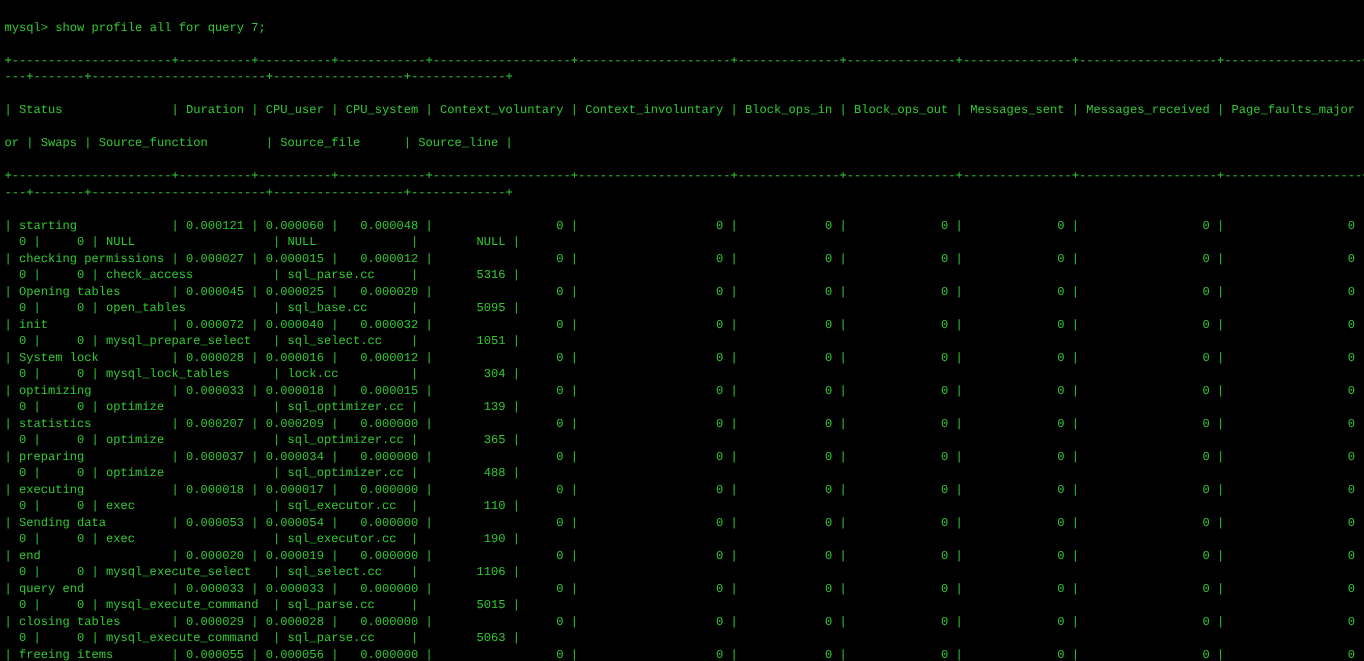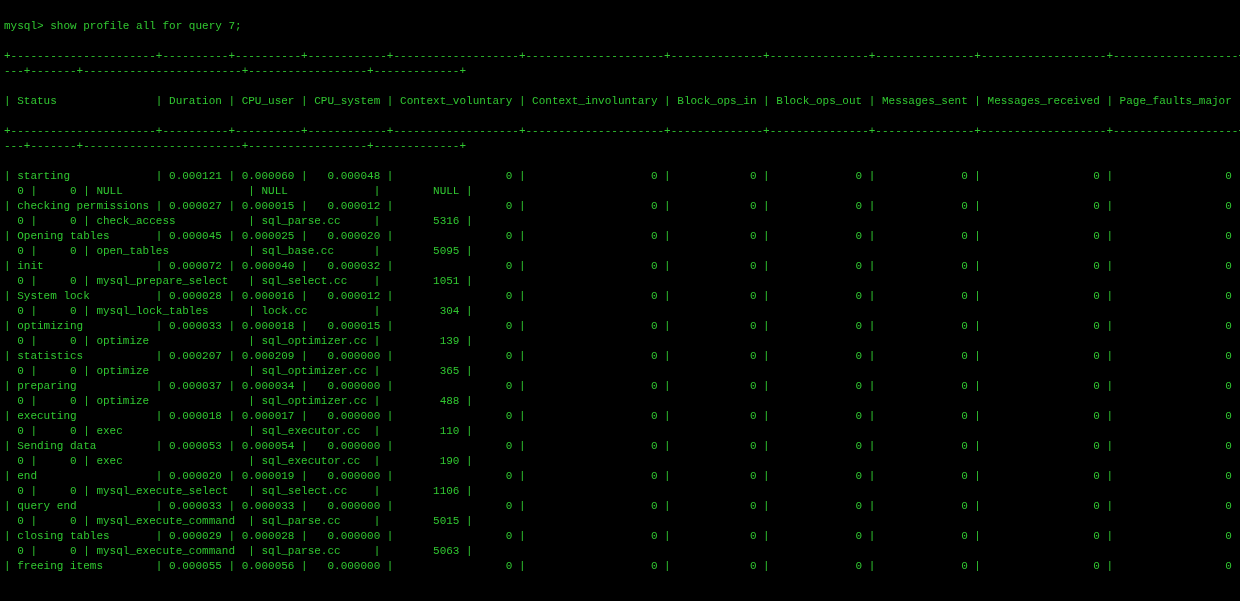--- a/index.html
+++ b/index.html
@@ -19,18 +19,19 @@
   .row { display:block; }
 </style>
 </head>
 <body>
 
 <div class="screen">
 <span class="row"><span>mysql&gt; </span><span>show profile all for query 7;</span></span>
 <span id="sep-top" class="row">+----------------------+----------+----------+------------+-------------------+---------------------+--------------+---------------+---------------+-------------------+-------------------+
 ---+-------+------------------------+------------------+-------------+</span>
 <span id="hdr1" class="row">| Status               | Duration | CPU_user | CPU_system | Context_voluntary | Context_involuntary | Block_ops_in | Block_ops_out | Messages_sent | Messages_received | Page_faults_major | Page_faults_min</span>
+<span id="hdr2" class="row">or | Swaps | Source_function        | Source_file      | Source_line |</span>
 <span id="sep-mid" class="row">+----------------------+----------+----------+------------+-------------------+---------------------+--------------+---------------+---------------+-------------------+-------------------+
 ---+-------+------------------------+------------------+-------------+</span>
 <span id="tbody"><span class="row">| starting             | 0.000121 | 0.000060 |   0.000048 |                 0 |                   0 |            0 |             0 |             0 |                 0 |                 0 </span><span class="row">  0 |     0 | NULL                   | NULL             |        NULL |</span><span class="row">| checking permissions | 0.000027 | 0.000015 |   0.000012 |                 0 |                   0 |            0 |             0 |             0 |                 0 |                 0 </span><span class="row">  0 |     0 | check_access           | sql_parse.cc     |        5316 |</span><span class="row">| Opening tables       | 0.000045 | 0.000025 |   0.000020 |                 0 |                   0 |            0 |             0 |             0 |                 0 |                 0 </span><span class="row">  0 |     0 | open_tables            | sql_base.cc      |        5095 |</span><span class="row">| init                 | 0.000072 | 0.000040 |   0.000032 |                 0 |                   0 |            0 |             0 |             0 |                 0 |                 0 </span><span class="row">  0 |     0 | mysql_prepare_select   | sql_select.cc    |        1051 |</span><span class="row">| System lock          | 0.000028 | 0.000016 |   0.000012 |                 0 |                   0 |            0 |             0 |             0 |                 0 |                 0 </span><span class="row">  0 |     0 | mysql_lock_tables      | lock.cc          |         304 |</span><span class="row">| optimizing           | 0.000033 | 0.000018 |   0.000015 |                 0 |                   0 |            0 |             0 |             0 |                 0 |                 0 </span><span class="row">  0 |     0 | optimize               | sql_optimizer.cc |         139 |</span><span class="row">| statistics           | 0.000207 | 0.000209 |   0.000000 |                 0 |                   0 |            0 |             0 |             0 |                 0 |                 0 </span><span class="row">  0 |     0 | optimize               | sql_optimizer.cc |         365 |</span><span class="row">| preparing            | 0.000037 | 0.000034 |   0.000000 |                 0 |                   0 |            0 |             0 |             0 |                 0 |                 0 </span><span class="row">  0 |     0 | optimize               | sql_optimizer.cc |         488 |</span><span class="row">| executing            | 0.000018 | 0.000017 |   0.000000 |                 0 |                   0 |            0 |             0 |             0 |                 0 |                 0 </span><span class="row">  0 |     0 | exec                   | sql_executor.cc  |         110 |</span><span class="row">| Sending data         | 0.000053 | 0.000054 |   0.000000 |                 0 |                   0 |            0 |             0 |             0 |                 0 |                 0 </span><span class="row">  0 |     0 | exec                   | sql_executor.cc  |         190 |</span><span class="row">| end                  | 0.000020 | 0.000019 |   0.000000 |                 0 |                   0 |            0 |             0 |             0 |                 0 |                 0 </span><span class="row">  0 |     0 | mysql_execute_select   | sql_select.cc    |        1106 |</span><span class="row">| query end            | 0.000033 | 0.000033 |   0.000000 |                 0 |                   0 |            0 |             0 |             0 |                 0 |                 0 </span><span class="row">  0 |     0 | mysql_execute_command  | sql_parse.cc     |        5015 |</span><span class="row">| closing tables       | 0.000029 | 0.000028 |   0.000000 |                 0 |                   0 |            0 |             0 |             0 |                 0 |                 0 </span><span class="row">  0 |     0 | mysql_execute_command  | sql_parse.cc     |        5063 |</span><span class="row">| freeing items        | 0.000055 | 0.000056 |   0.000000 |                 0 |                   0 |            0 |             0 |             0 |                 0 |                 0 </span></span>
 
 
 </div>
 
 </body></html>

